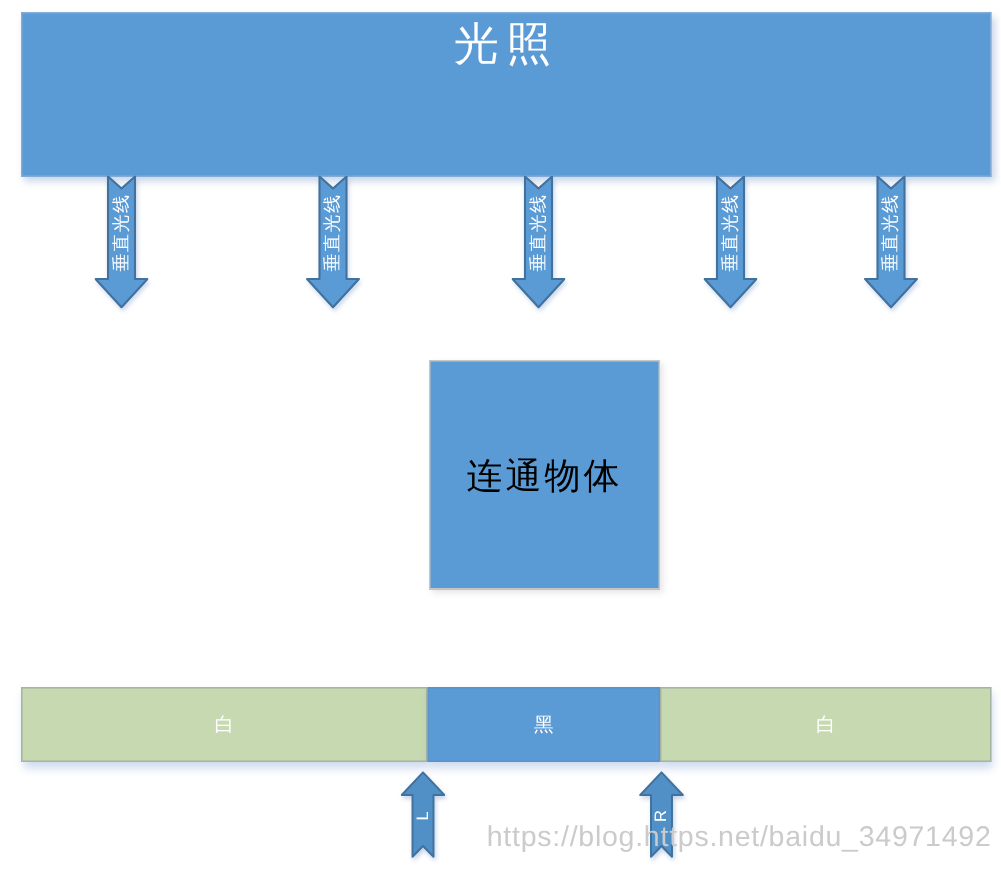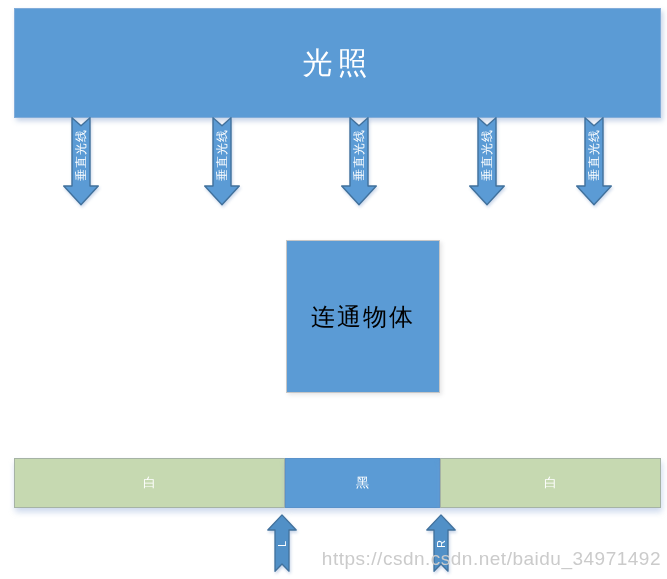--- a/index.html
+++ b/index.html
@@ -17,21 +17,21 @@
   }
   
   .light-box {
     position: absolute;
     left: 14px; top: 8px;
     width: 647px; height: 110px;
     box-sizing: border-box;
     background: #5b9bd5;
     border: 1px solid rgba(160,185,220,0.55);
     box-shadow: 2px 3px 5px rgba(130,160,205,0.45);
-    display: flex; align-items: center; justify-content: center;
+    display: flex; justify-content: center;
   }
   .light-box span {
     color: #ffffff;
     font-size: 30px;
     letter-spacing: 5px;
   }
   
   .ray {
     position: absolute;
     top: 117px;
@@ -175,15 +175,15 @@
     <div class="pointer-label">L</div>
   </div>
 
   <div class="pointer" style="left:426px">
     <svg width="30" height="58" viewBox="0 0 30 58">
       <polygon points="15,0.9 29.2,16 22,16 22,57.2 15,50 8,57.2 8,16 0.8,16" fill="#5190c7" stroke="#41719c" stroke-width="1.3" stroke-linejoin="round"></polygon>
     </svg>
     <div class="pointer-label">R</div>
   </div>
 
-  <div class="watermark">https://csdn.csdn.net/baidu_34971492</div>
+  <div class="watermark">https://blog.https.net/baidu_34971492</div>
 
 </div>
 
 </body></html>

